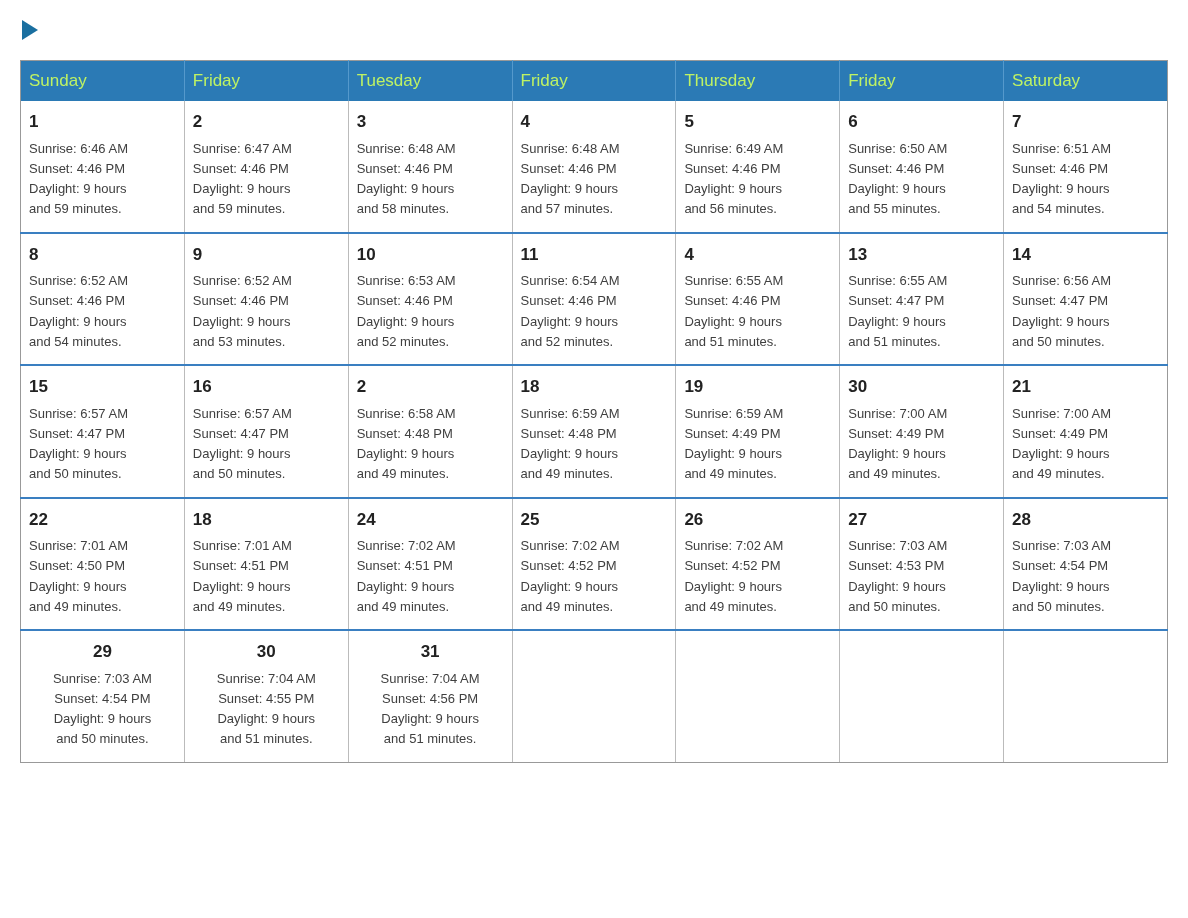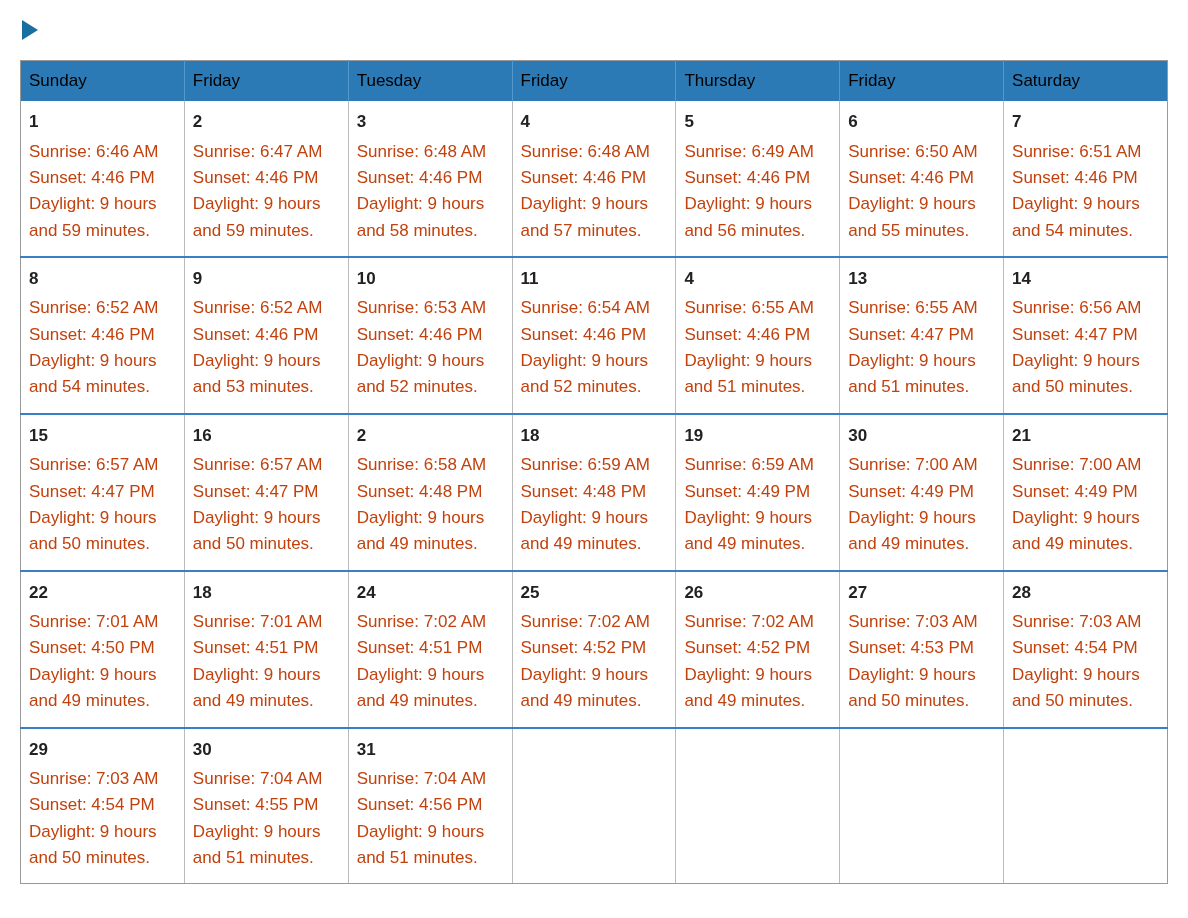--- a/index.html
+++ b/index.html
@@ -53,21 +53,21 @@
       color: #444;
       margin-top: 5px;
     }
     .calendar-table {
       width: 100%;
       border-collapse: collapse;
       border: 1px solid #999;
     }
     .calendar-table th {
       background-color: #2b7ab5;
-      color: #000000;
+      color: #bef264;
       padding: 10px 8px;
       text-align: left;
       font-size: 17px;
       font-weight: normal;
       border-right: 1px solid #5599cc;
     }
     .calendar-table th:last-child {
       border-right: none;
     }
     .calendar-table td {
@@ -79,31 +79,32 @@
       min-height: 100px;
       font-size: 13.5px;
       color: #222;
       line-height: 1.5;
     }
     .calendar-table td:last-child {
       border-right: none;
     }
     .calendar-table tr:last-child td {
       border-bottom: 1px solid #999;
+      text-align: center;
     }
     .day-number {
       font-size: 17px;
       font-weight: bold;
       color: #222;
       display: block;
       margin-bottom: 4px;
     }
     .day-info {
-      font-size: 17px;
-      color: #c2410c;
+      font-size: 13px;
+      color: #404040;
       line-height: 1.55;
     }
     .empty-cell {
       background: #fff;
     }
   </style>
 </head>
 <body>
 
 <div class="header">

